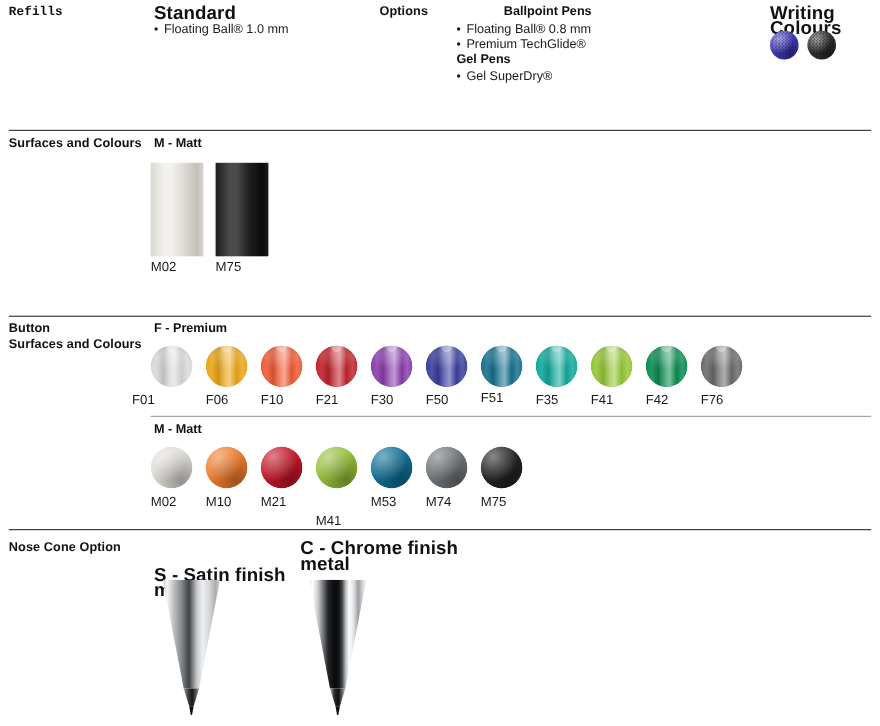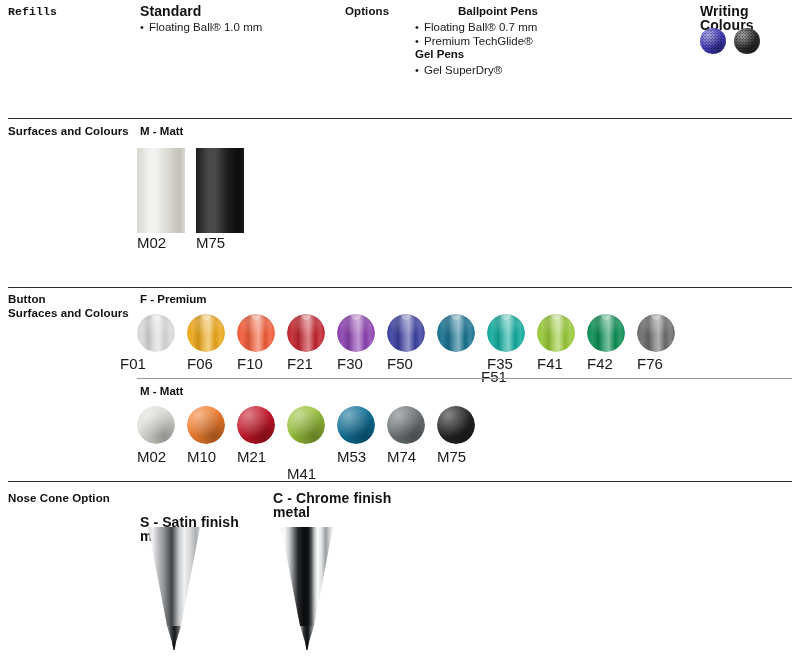--- a/index.html
+++ b/index.html
@@ -23,21 +23,21 @@
     position: absolute;
     font-size: 11.5px;
     font-weight: 700;
     letter-spacing: .1px;
     line-height: 13.5px;
     color: #111;
     white-space: pre-line;
   }
   .col-head {
     position: absolute;
-    font-size: 14px;
+    font-size: 17px;
     font-weight: 700;
     letter-spacing: .1px;
     line-height: 13.5px;
     color: #111;
     white-space: pre-line;
   }
   .sub-head {
     position: absolute;
     font-size: 11.5px;
     font-weight: 700;
@@ -52,21 +52,21 @@
     white-space: nowrap;
   }
   .bullet-row .dot {
     display: inline-block;
     width: 9px;
     font-size: 11px;
     line-height: 14px;
   }
   .swatch-code {
     position: absolute;
-    font-size: 15px;
+    font-size: 12px;
     line-height: 13px;
     color: #1a1a1a;
     text-align: left;
     white-space: nowrap;
   }
 
   
   .rule {
     position: absolute;
     height: 1px;
@@ -182,21 +182,21 @@
   <div class="col-head" style="left:140px; top:5px;">Standard</div>
 
   <div class="bullet-row" style="left:140px; top:20px;">
     <span class="dot">•</span><span>Floating Ball® 1.0 mm</span>
   </div>
 
   <div class="lbl-left" style="left:345px; top:5px;">Options</div>
 
   <div class="sub-head" style="left:415px; top:5px;padding-left:43px;">Ballpoint Pens</div>
   <div class="bullet-row" style="left:415px; top:20px;">
-    <span class="dot">•</span><span>Floating Ball® 0.7 mm</span>
+    <span class="dot">•</span><span>Floating Ball® 0.8 mm</span>
   </div>
   <div class="bullet-row" style="left:415px; top:34px;">
     <span class="dot">•</span><span>Premium TechGlide®</span>
   </div>
 
   <div class="sub-head" style="left:415px; top:48px;">Gel Pens</div>
   <div class="bullet-row" style="left:415px; top:63px;">
     <span class="dot">•</span><span>Gel SuperDry®</span>
   </div>
 
@@ -276,21 +276,21 @@
         <div class="sw-vig"></div>
         <div class="sw-nub"></div>
       </div>
       <div class="swatch-code" style="left: 387px; top: 357px;">F50</div>
       <div class="sw frosted" style="left: 437px; top: 314px;">
         <div class="sw-base" style="background: rgb(24, 113, 143);"></div>
         <div class="sw-gloss"></div>
         <div class="sw-vig"></div>
         <div class="sw-nub"></div>
       </div>
-      <div class="swatch-code" style="left: 437px; top: 370px; margin-left: 44px;">F51</div>
+      <div class="swatch-code" style="left: 437px; top: 355px;">F51</div>
       <div class="sw frosted" style="left: 487px; top: 314px;">
         <div class="sw-base" style="background: rgb(16, 169, 155);"></div>
         <div class="sw-gloss"></div>
         <div class="sw-vig"></div>
         <div class="sw-nub"></div>
       </div>
       <div class="swatch-code" style="left: 487px; top: 357px;">F35</div>
       <div class="sw frosted" style="left: 537px; top: 314px;">
         <div class="sw-base" style="background: rgb(150, 198, 54);"></div>
         <div class="sw-gloss"></div>

